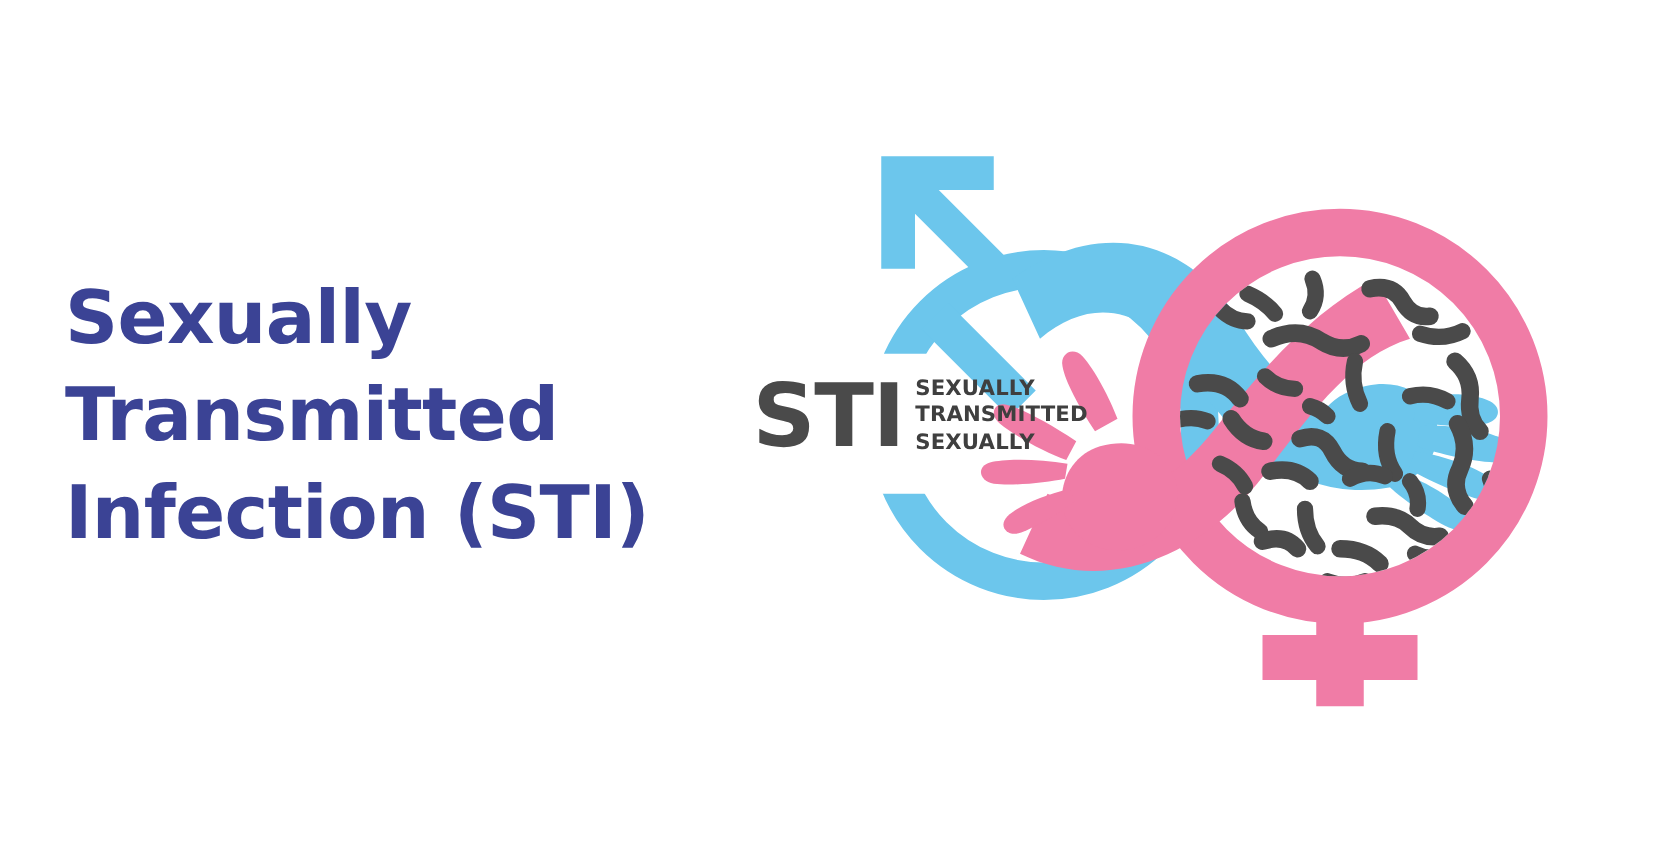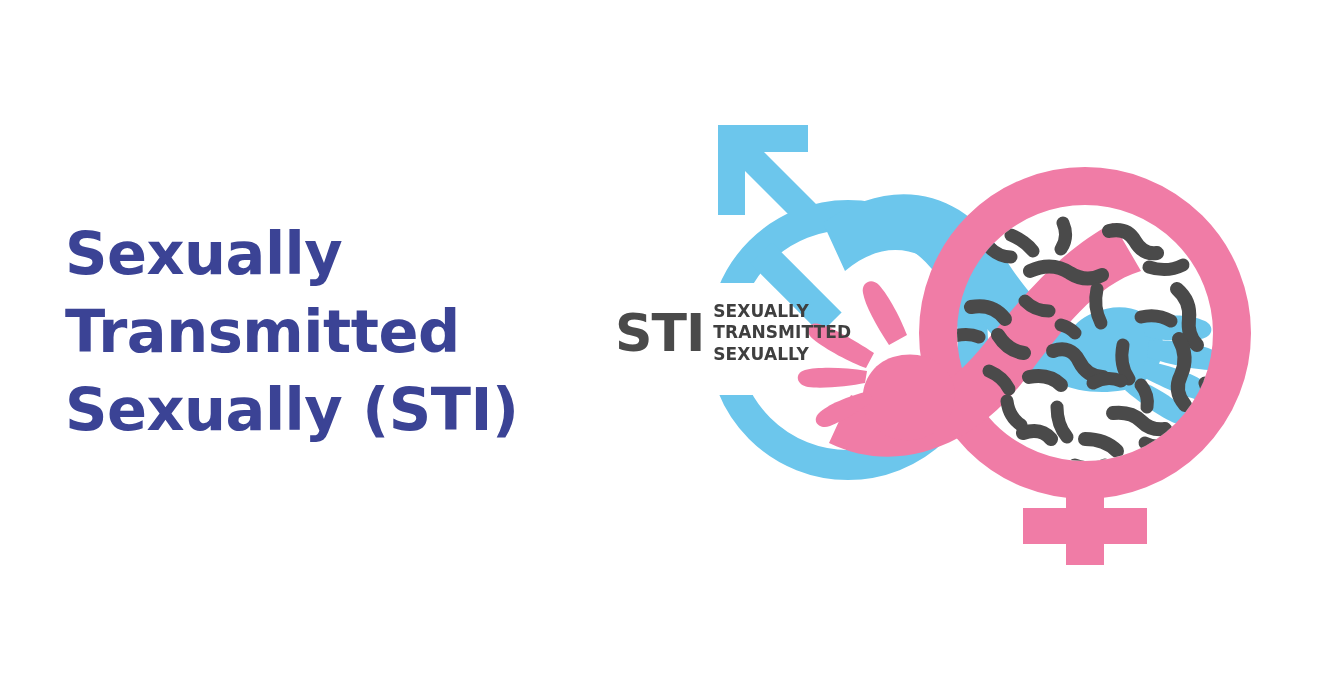--- a/index.html
+++ b/index.html
@@ -11,21 +11,20 @@
     width: 1323px;
     height: 680px;
     overflow: hidden;
     font-family: "Liberation Sans", sans-serif;
   }
   #canvas {
     position: relative;
     width: 1170px;
     height: 680px;
     background: #ffffff;
-    margin-left: 13px;
   }
 
   
   #headline {
     position: absolute;
     left: 52px;
     top: 215px;
     width: 540px;
     color: #3b4395;
     font-family: "DejaVu Sans", sans-serif;
@@ -51,21 +50,21 @@
     position: absolute;
     left: 602px;
     top: 296px;
     display: flex;
     align-items: center;
     gap: 9px;
   }
   #logo-sti {
     font-family: "DejaVu Sans", sans-serif;
     font-weight: bold;
-    font-size: 52px;
+    font-size: 70px;
     line-height: 74px;
     color: #4a4a4a;
     letter-spacing: -1px;
   }
   #logo-tagline {
     font-family: "DejaVu Sans", sans-serif;
     font-weight: bold;
     font-size: 17px;
     line-height: 21.5px;
     color: #3f3f3f;
@@ -74,21 +73,21 @@
   #logo-tagline .tg-line { display: block; white-space: nowrap; }
 </style>
 </head>
 <body>
 
 <div id="canvas">
 
   <div id="headline">
     <span class="hl-line">Sexually</span>
     <span class="hl-line">Transmitted</span>
-    <span class="hl-line">Sexually (STI)</span>
+    <span class="hl-line">Infection (STI)</span>
   </div>
 
   <div id="illustration">
     <svg viewBox="0 0 730 470" xmlns="http://www.w3.org/2000/svg">
 
       <defs>
 
         <mask id="maleArcMask">
           <rect x="0" y="0" width="730" height="470" fill="#fff"></rect>
           <rect x="0" y="188" width="305" height="112" fill="#000"></rect>

